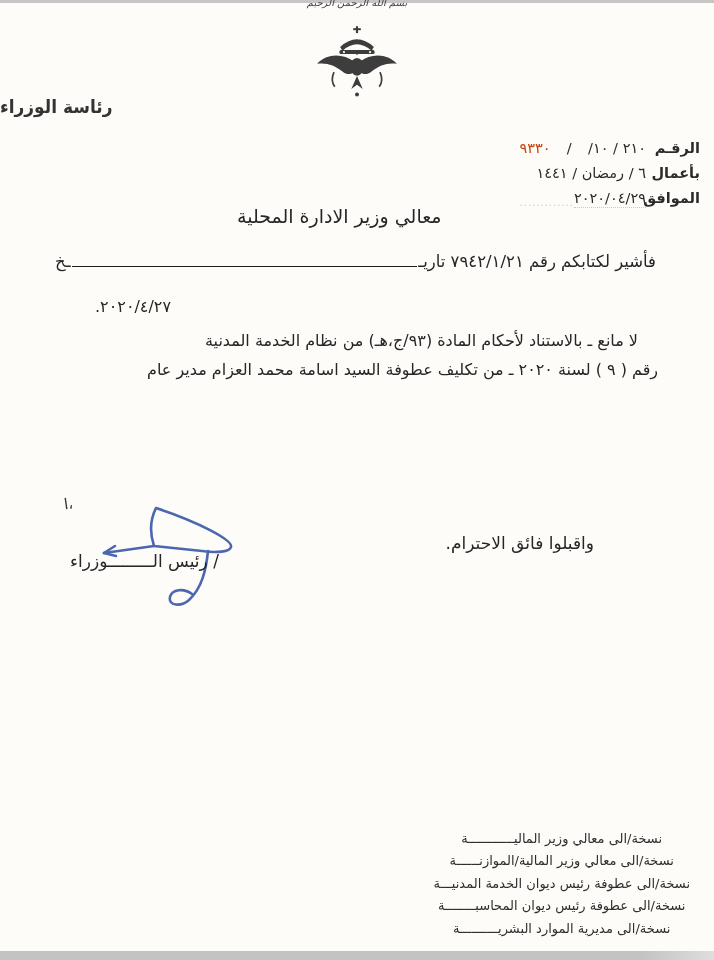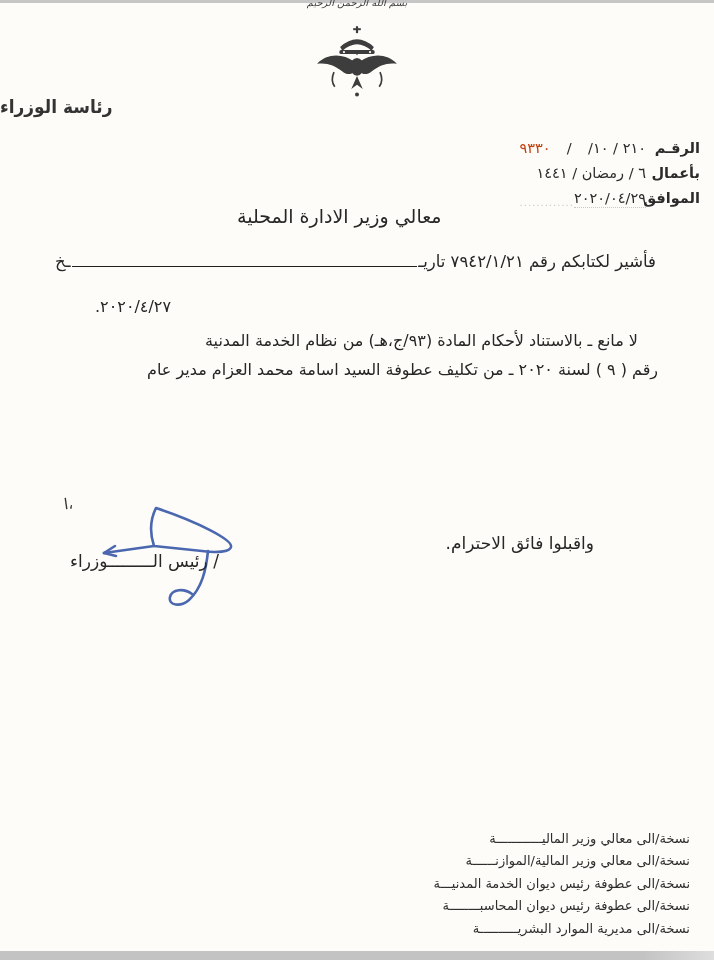--- a/index.html
+++ b/index.html
@@ -44,21 +44,21 @@
   .paragraph .pline{white-space:nowrap;}
   .paragraph .pline:first-child{padding-left:0;margin-right:20px;}
   .closing{position:absolute;top:497px;right:120px;font-size:17px;direction:rtl;white-space:nowrap;margin-top:36px;}
   
   .sig-mark{position:absolute;top:495px;left:64px;font-size:15px;color:#333;
     transform:rotate(-8deg);}
   .sig-title{position:absolute;top:551px;left:26px;font-size:17px;direction:rtl;
     white-space:nowrap;margin-left:44px;}
   .sig-svg{position:absolute;top:496px;left:90px;width:182px;height:118px;}
   
-  .cc-block{position:absolute;top:828px;right:24px;direction:rtl;text-align:right;
+  .cc-block{position:absolute;top:828px;right:24px;direction:rtl;text-align:center;
     font-size:13px;line-height:22.4px;color:#2e2e2e;}
   .cc-block .cc-item{white-space:nowrap;}
 </style>
 </head>
 <body>
 
 <div class="page">
 
   <div class="scan-edge-top"></div>
 

